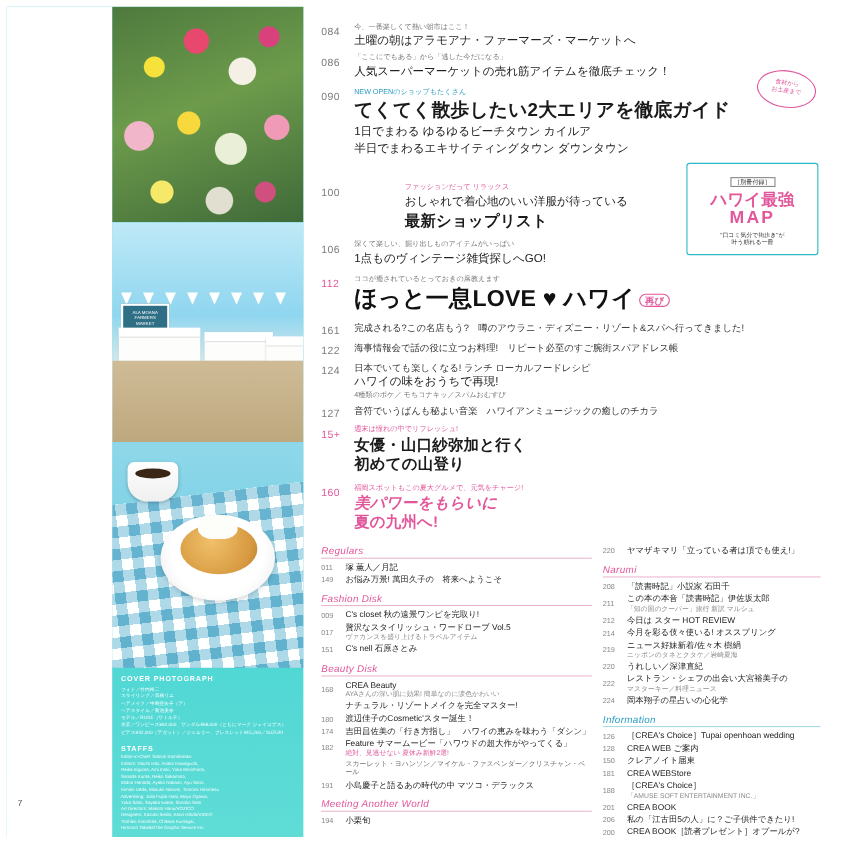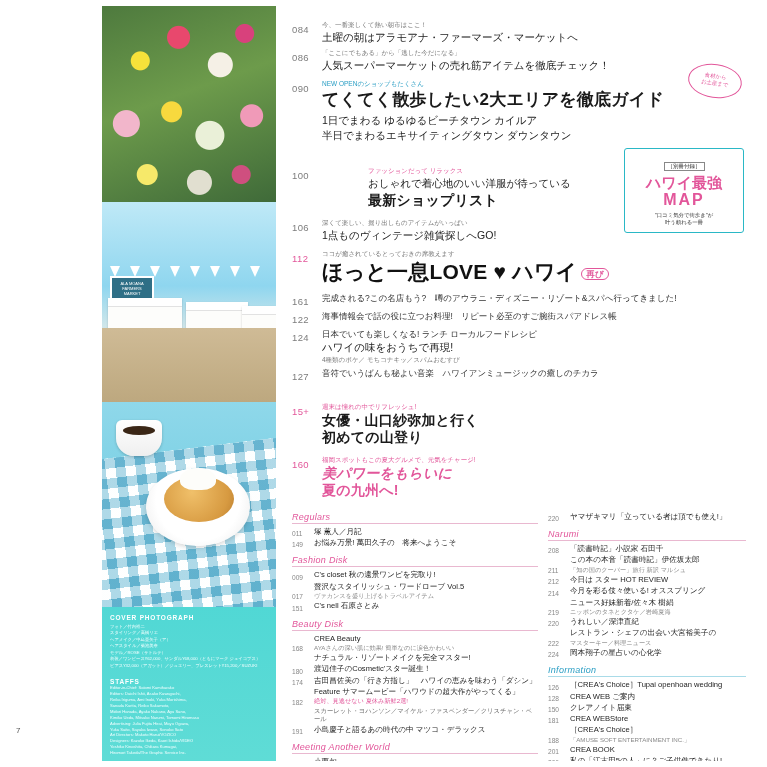--- a/index.html
+++ b/index.html
@@ -365,21 +365,21 @@
   }
   .sect-head.blue { color: #2a9ec4; }
   .sect-head.line {
     border-bottom: 1px solid #e9b8d0;
     padding-bottom: 1px;
     margin-bottom: 3px;
   }
   .sect-head.line.blue { border-bottom-color: #a9dbe8; }
   .entry {
     display: flex;
-    align-items: flex-end;
+    align-items: center;
     margin-bottom: 1px;
   }
   .enum {
     flex: 0 0 22px;
     font-size: 6.6px;
     color: #888;
     padding-top: 1.2px;
   }
   .etxt {
     flex: 1 1 auto;
@@ -548,21 +548,21 @@
         </div>
 
         <div class="frow">
           <div class="fnum">127</div>
           <div class="fbody">
             <div class="small-line">音符でいうばんも秘よい音楽　ハワイアンミュージックの癒しのチカラ</div>
           </div>
         </div>
 
 
-        <div class="frow" style="margin-top:20px;">
+        <div class="frow" style="margin-top:4px;">
           <div class="fnum pink">15+</div>
           <div class="fbody">
             <div class="kicker pink">週末は憧れの中でリフレッシュ!</div>
             <div class="ttl">女優・山口紗弥加と行く</div>
             <div class="ttl">初めての山登り</div>
           </div>
         </div>
 
         <div class="frow" style="margin-top:8px;">
           <div class="fnum pink">160</div>

